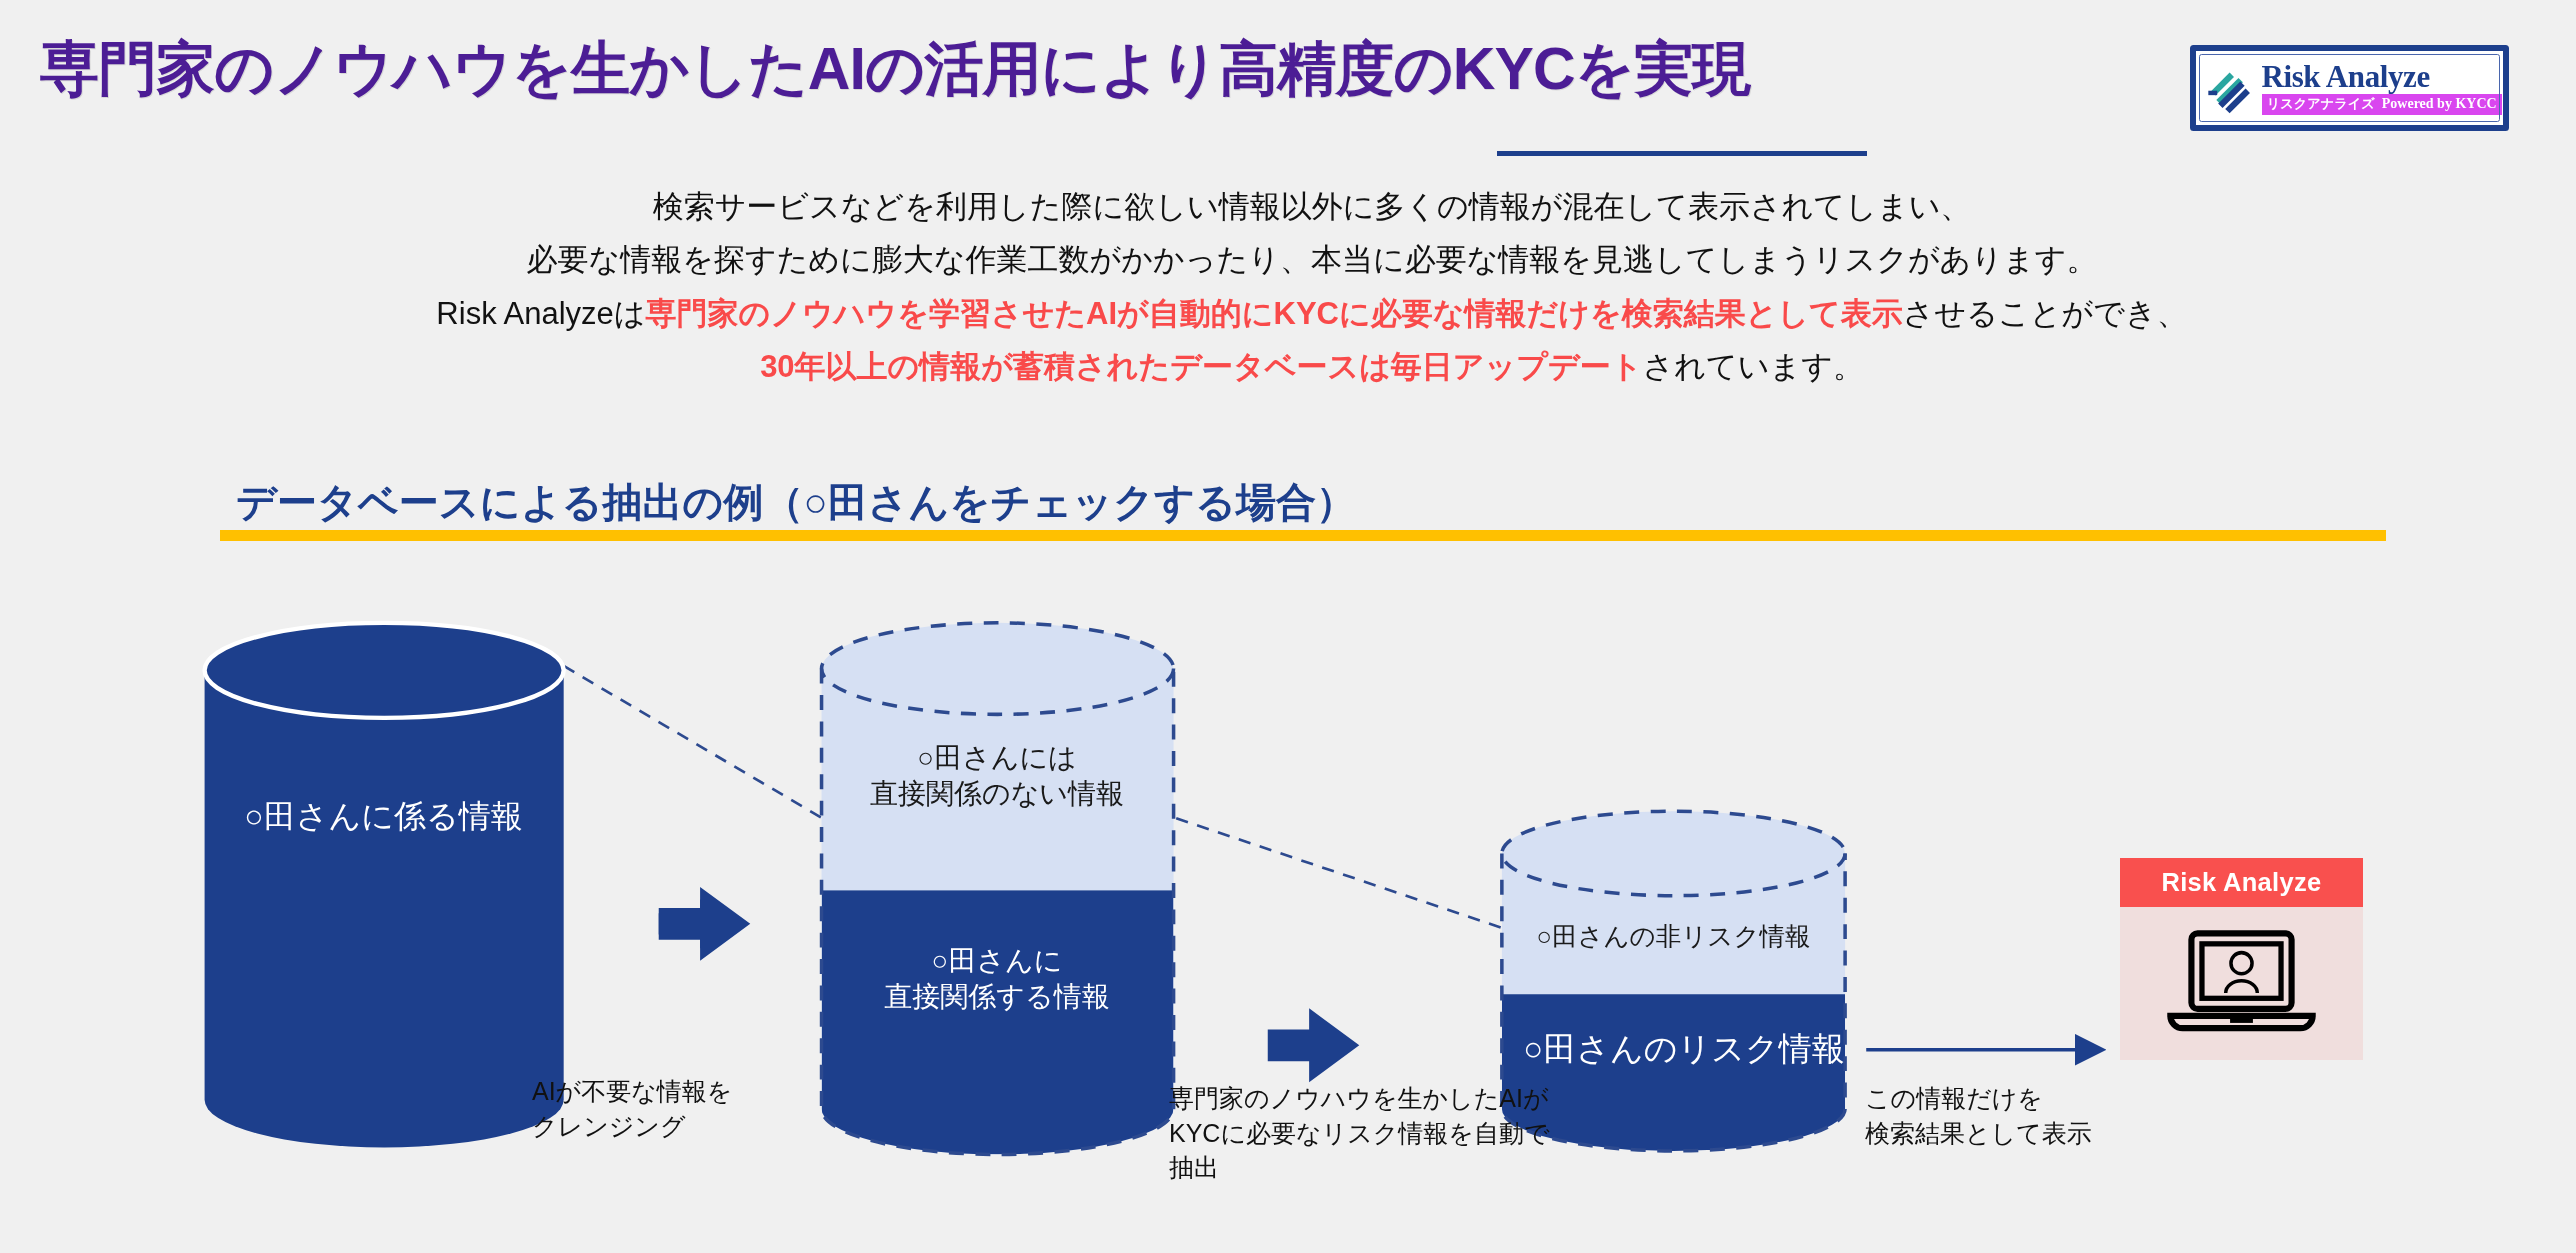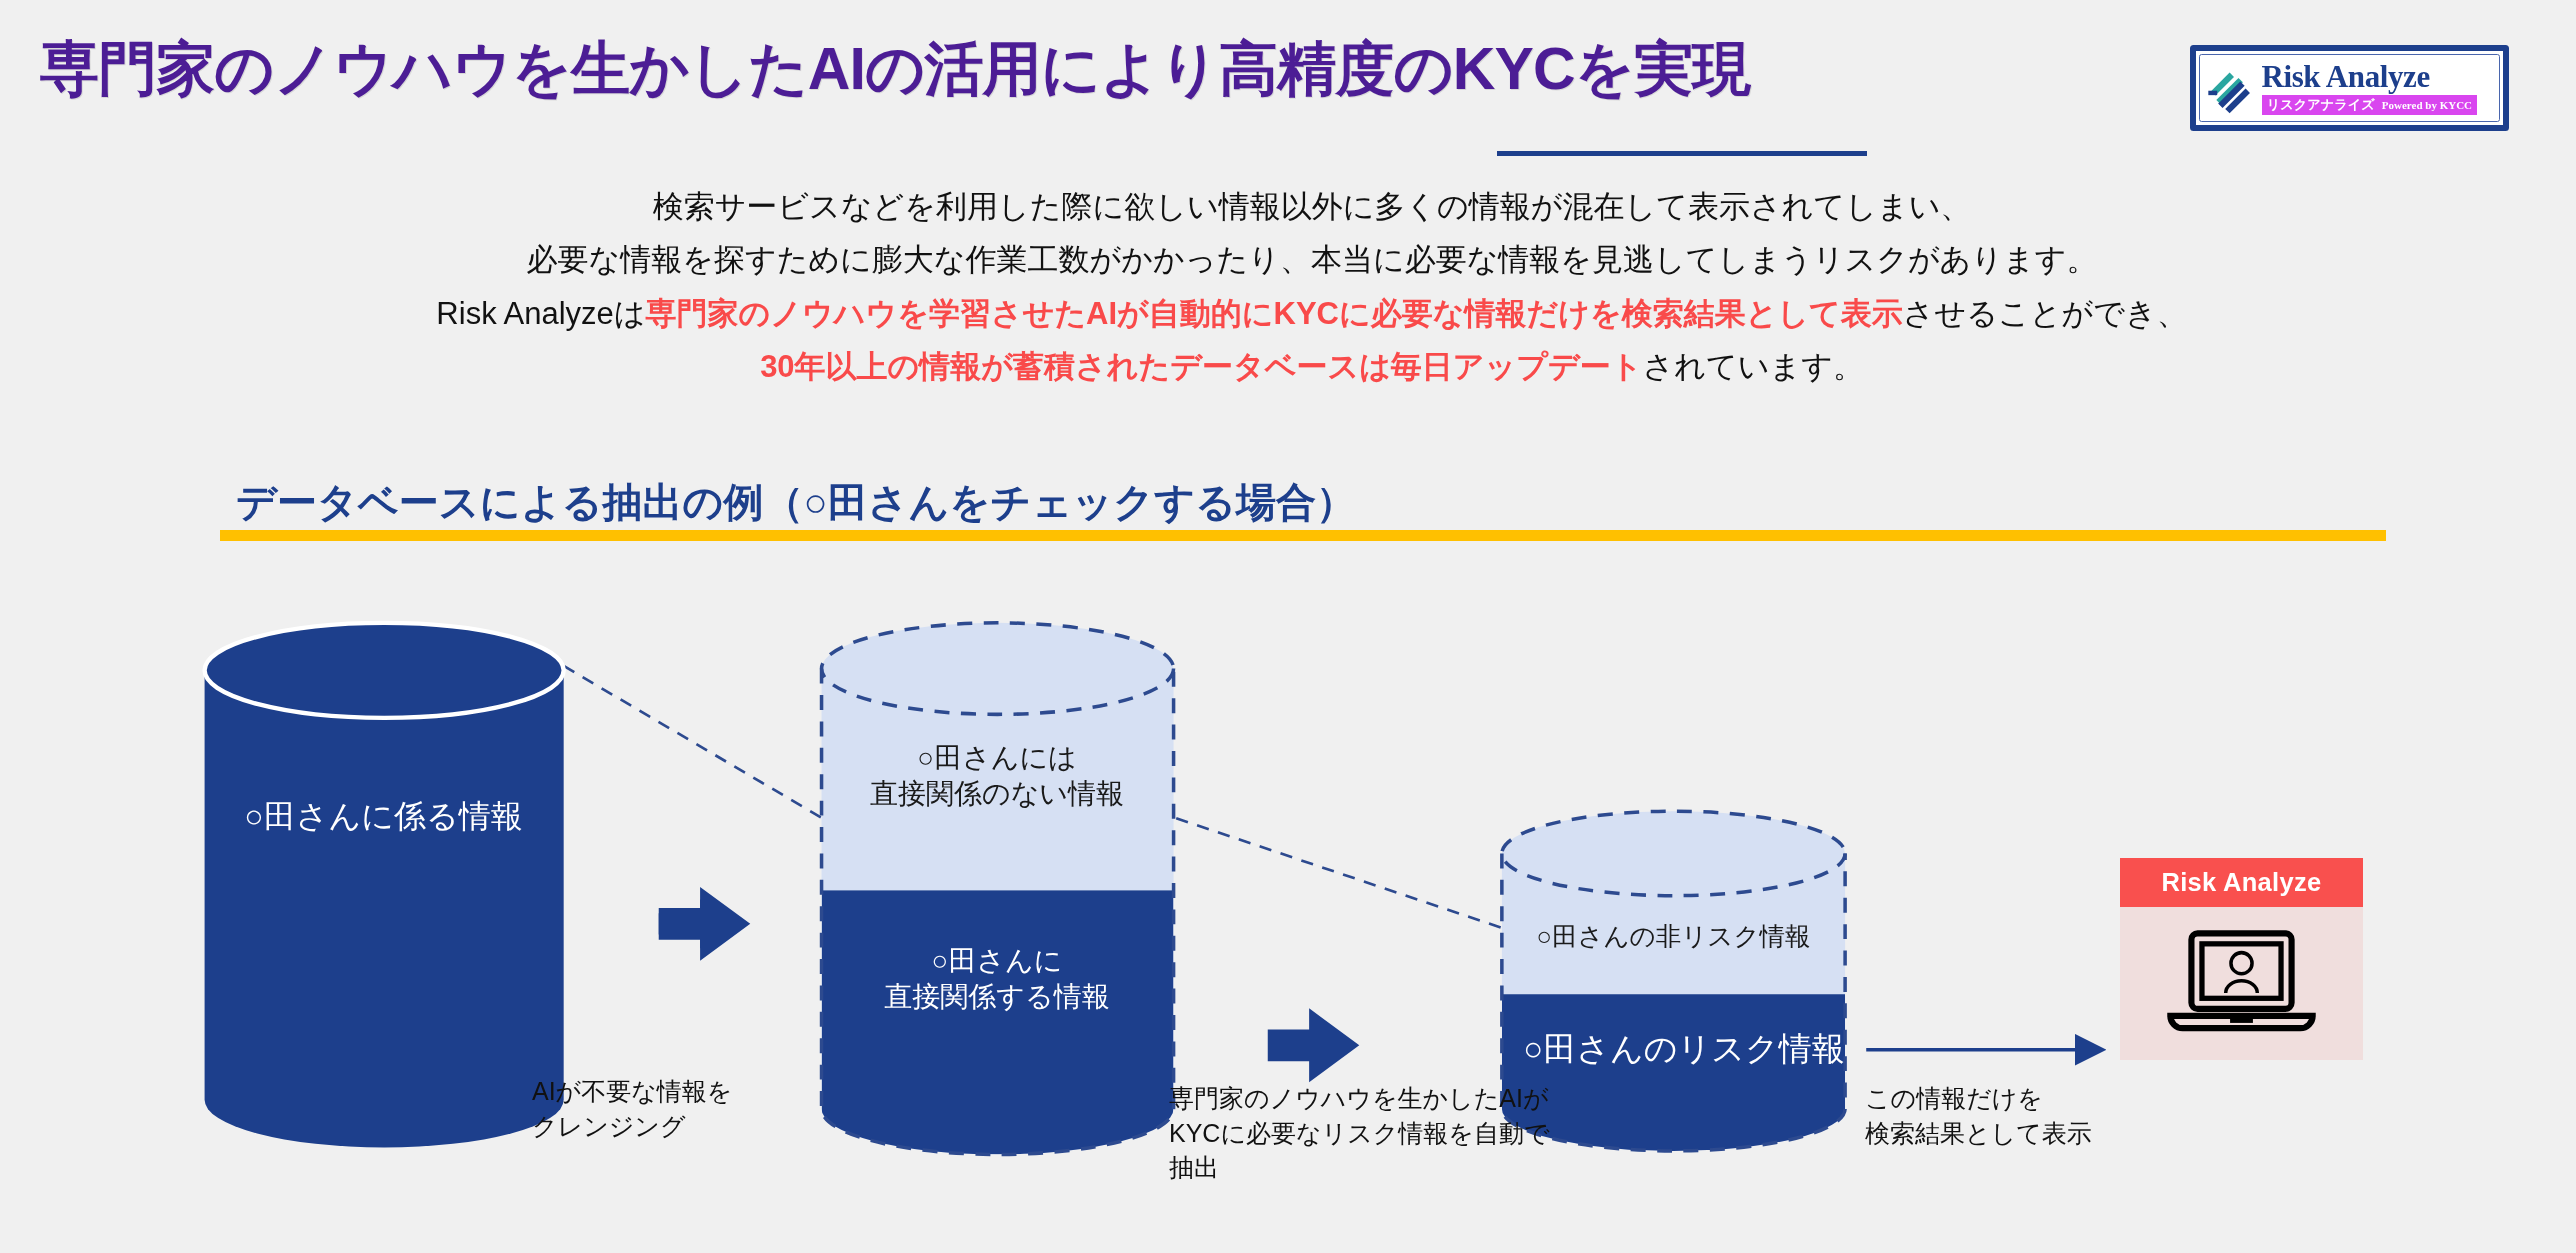--- a/index.html
+++ b/index.html
@@ -42,21 +42,21 @@
     font-family: "Liberation Serif", "DejaVu Serif", serif;
     font-size: 31px; font-weight: 700; color: #1d3f8c; line-height: 1;
     letter-spacing: -0.4px;
   }
   .logo-sub {
     margin-top: 2.6px; background: #d946ef; color: #ffffff;
     font-size: 13.2px; font-weight: 700; line-height: 1.35;
     padding: 0.9px 5.3px; display: flex; align-items: baseline; gap: 7px;
     white-space: nowrap;
   }
-  .logo-sub .powered { font-size: 11px; font-weight: 700; font-family: "Liberation Serif", serif; }
+  .logo-sub .powered { font-size: 14px; font-weight: 700; font-family: "Liberation Serif", serif; }
 
   
   .lead {
     position: absolute; left: 0; top: 180px; width: 2576px;
     text-align: center; color: #111111;
     font-size: 31px; line-height: 1.72; padding-left: 48px;
   }
   .lead .hl { color: #f94a4a; font-weight: 700; }
 
   

